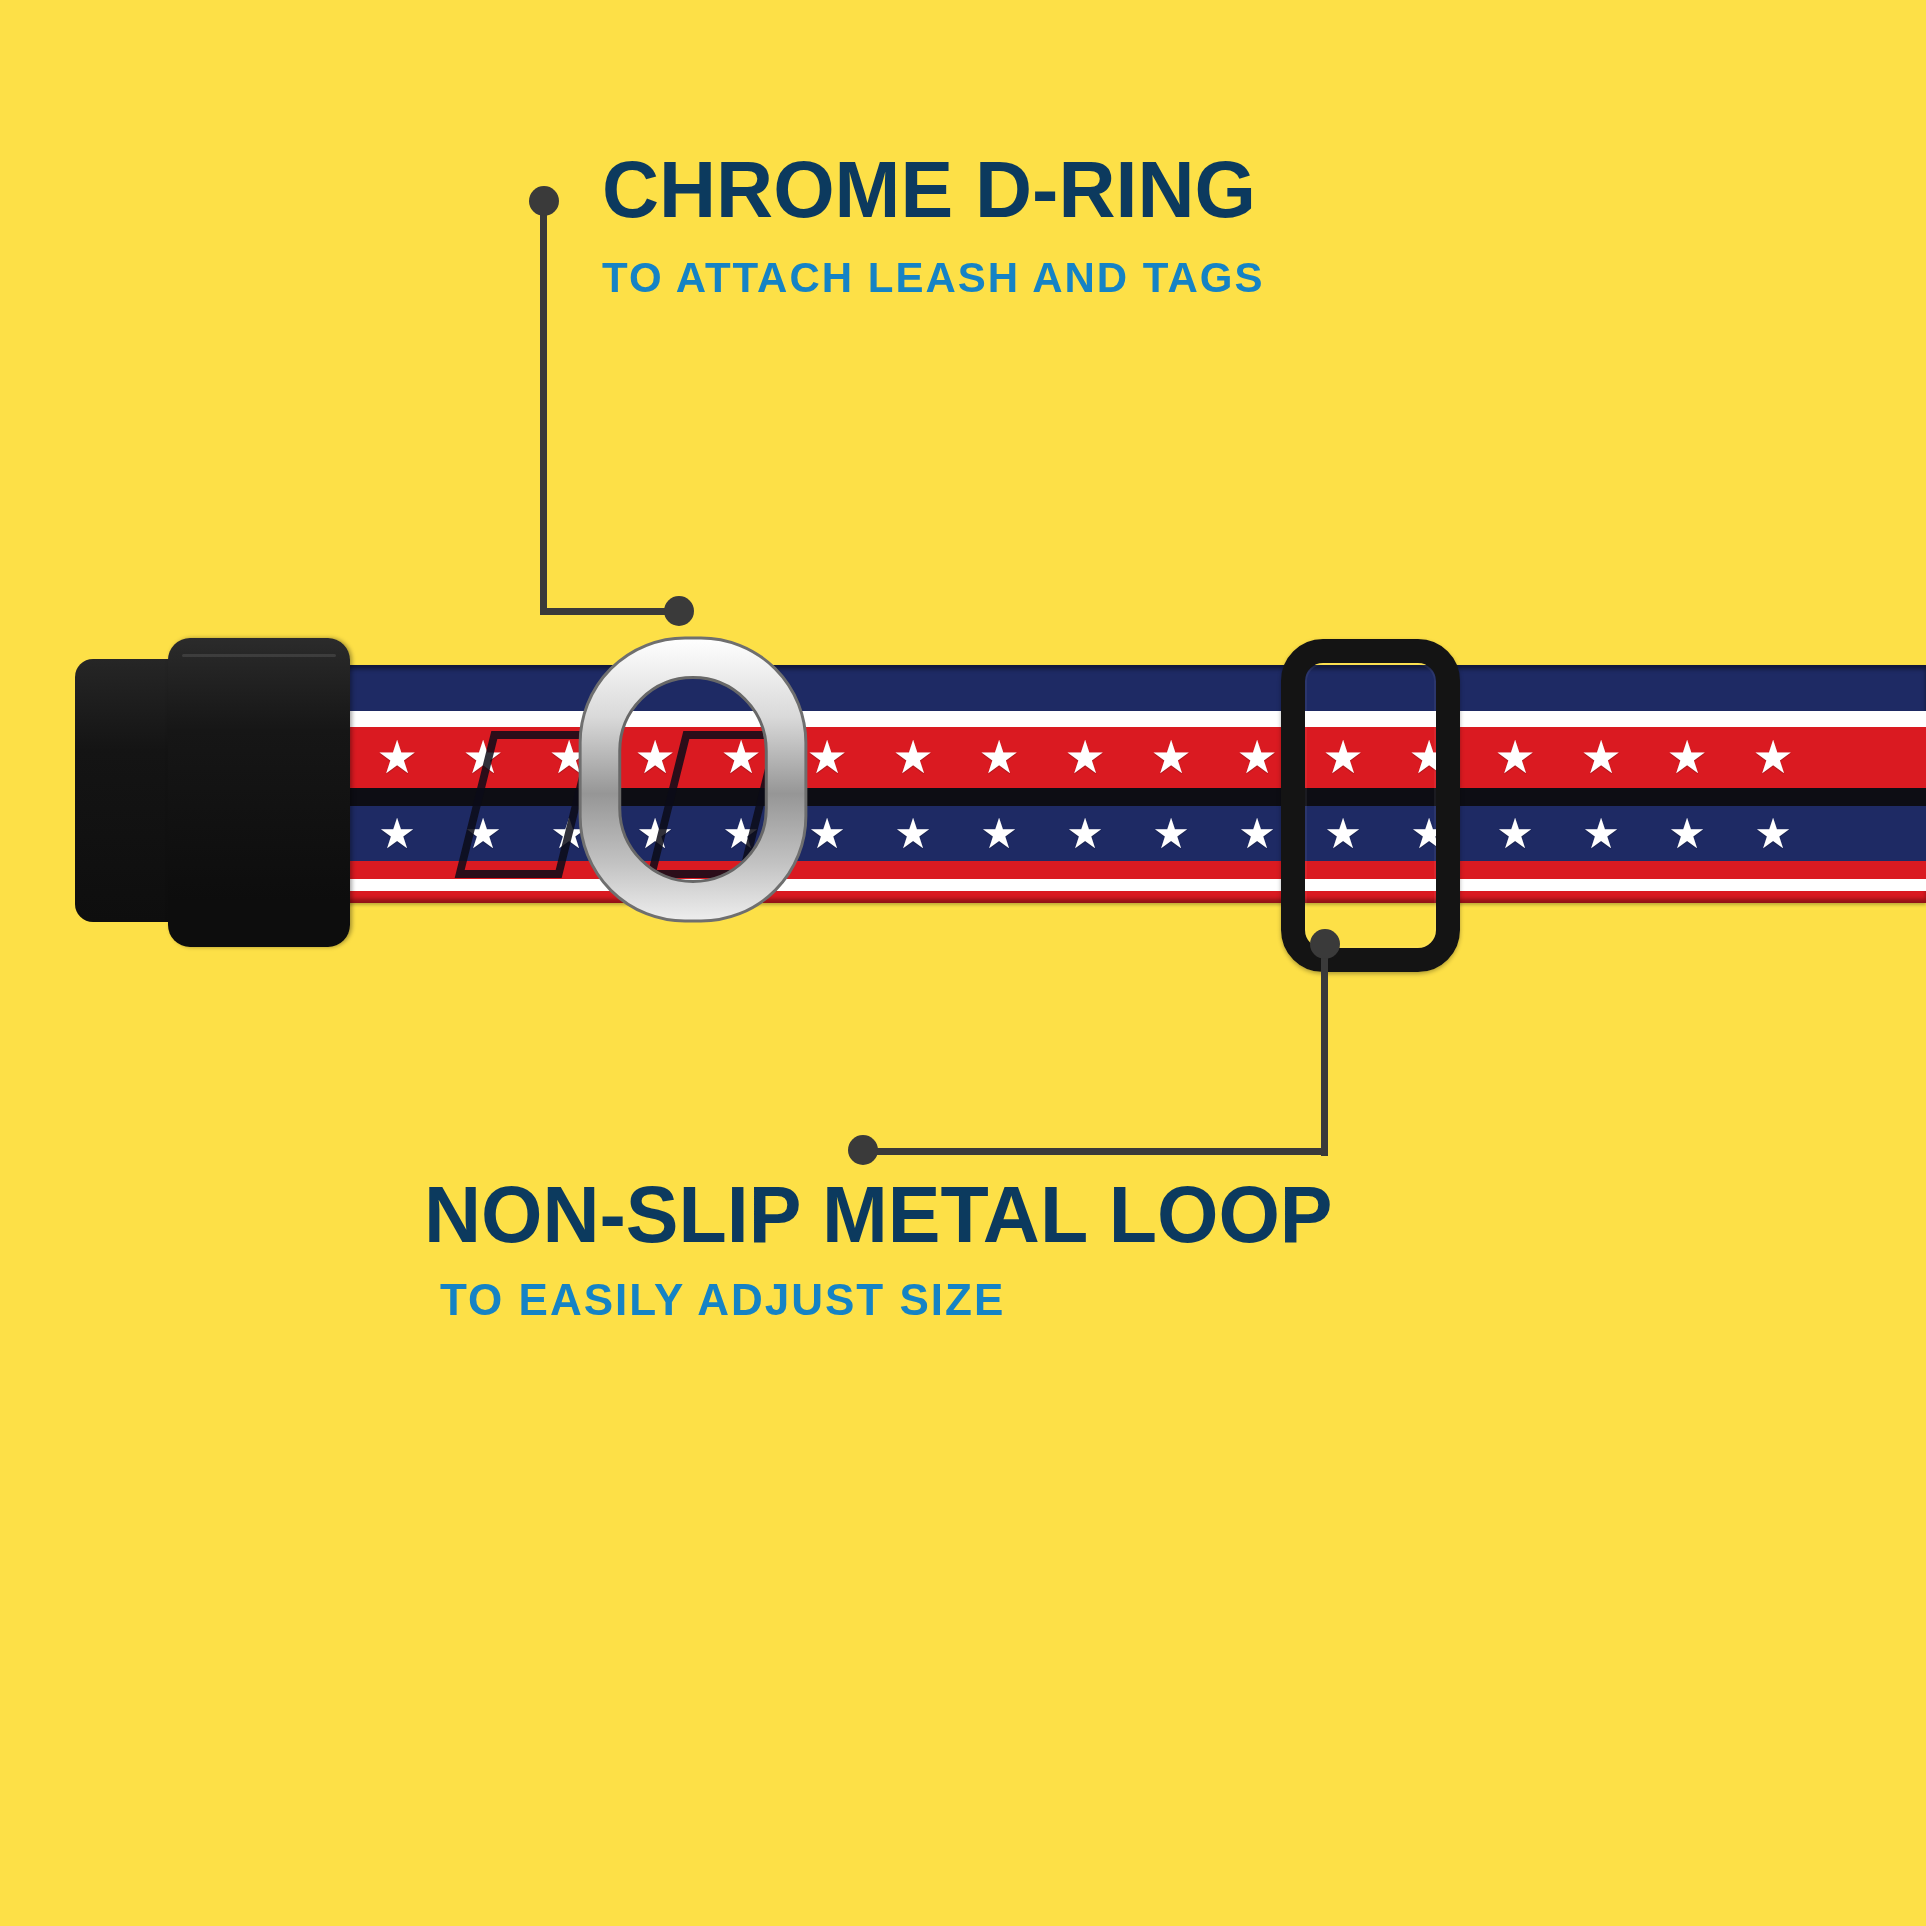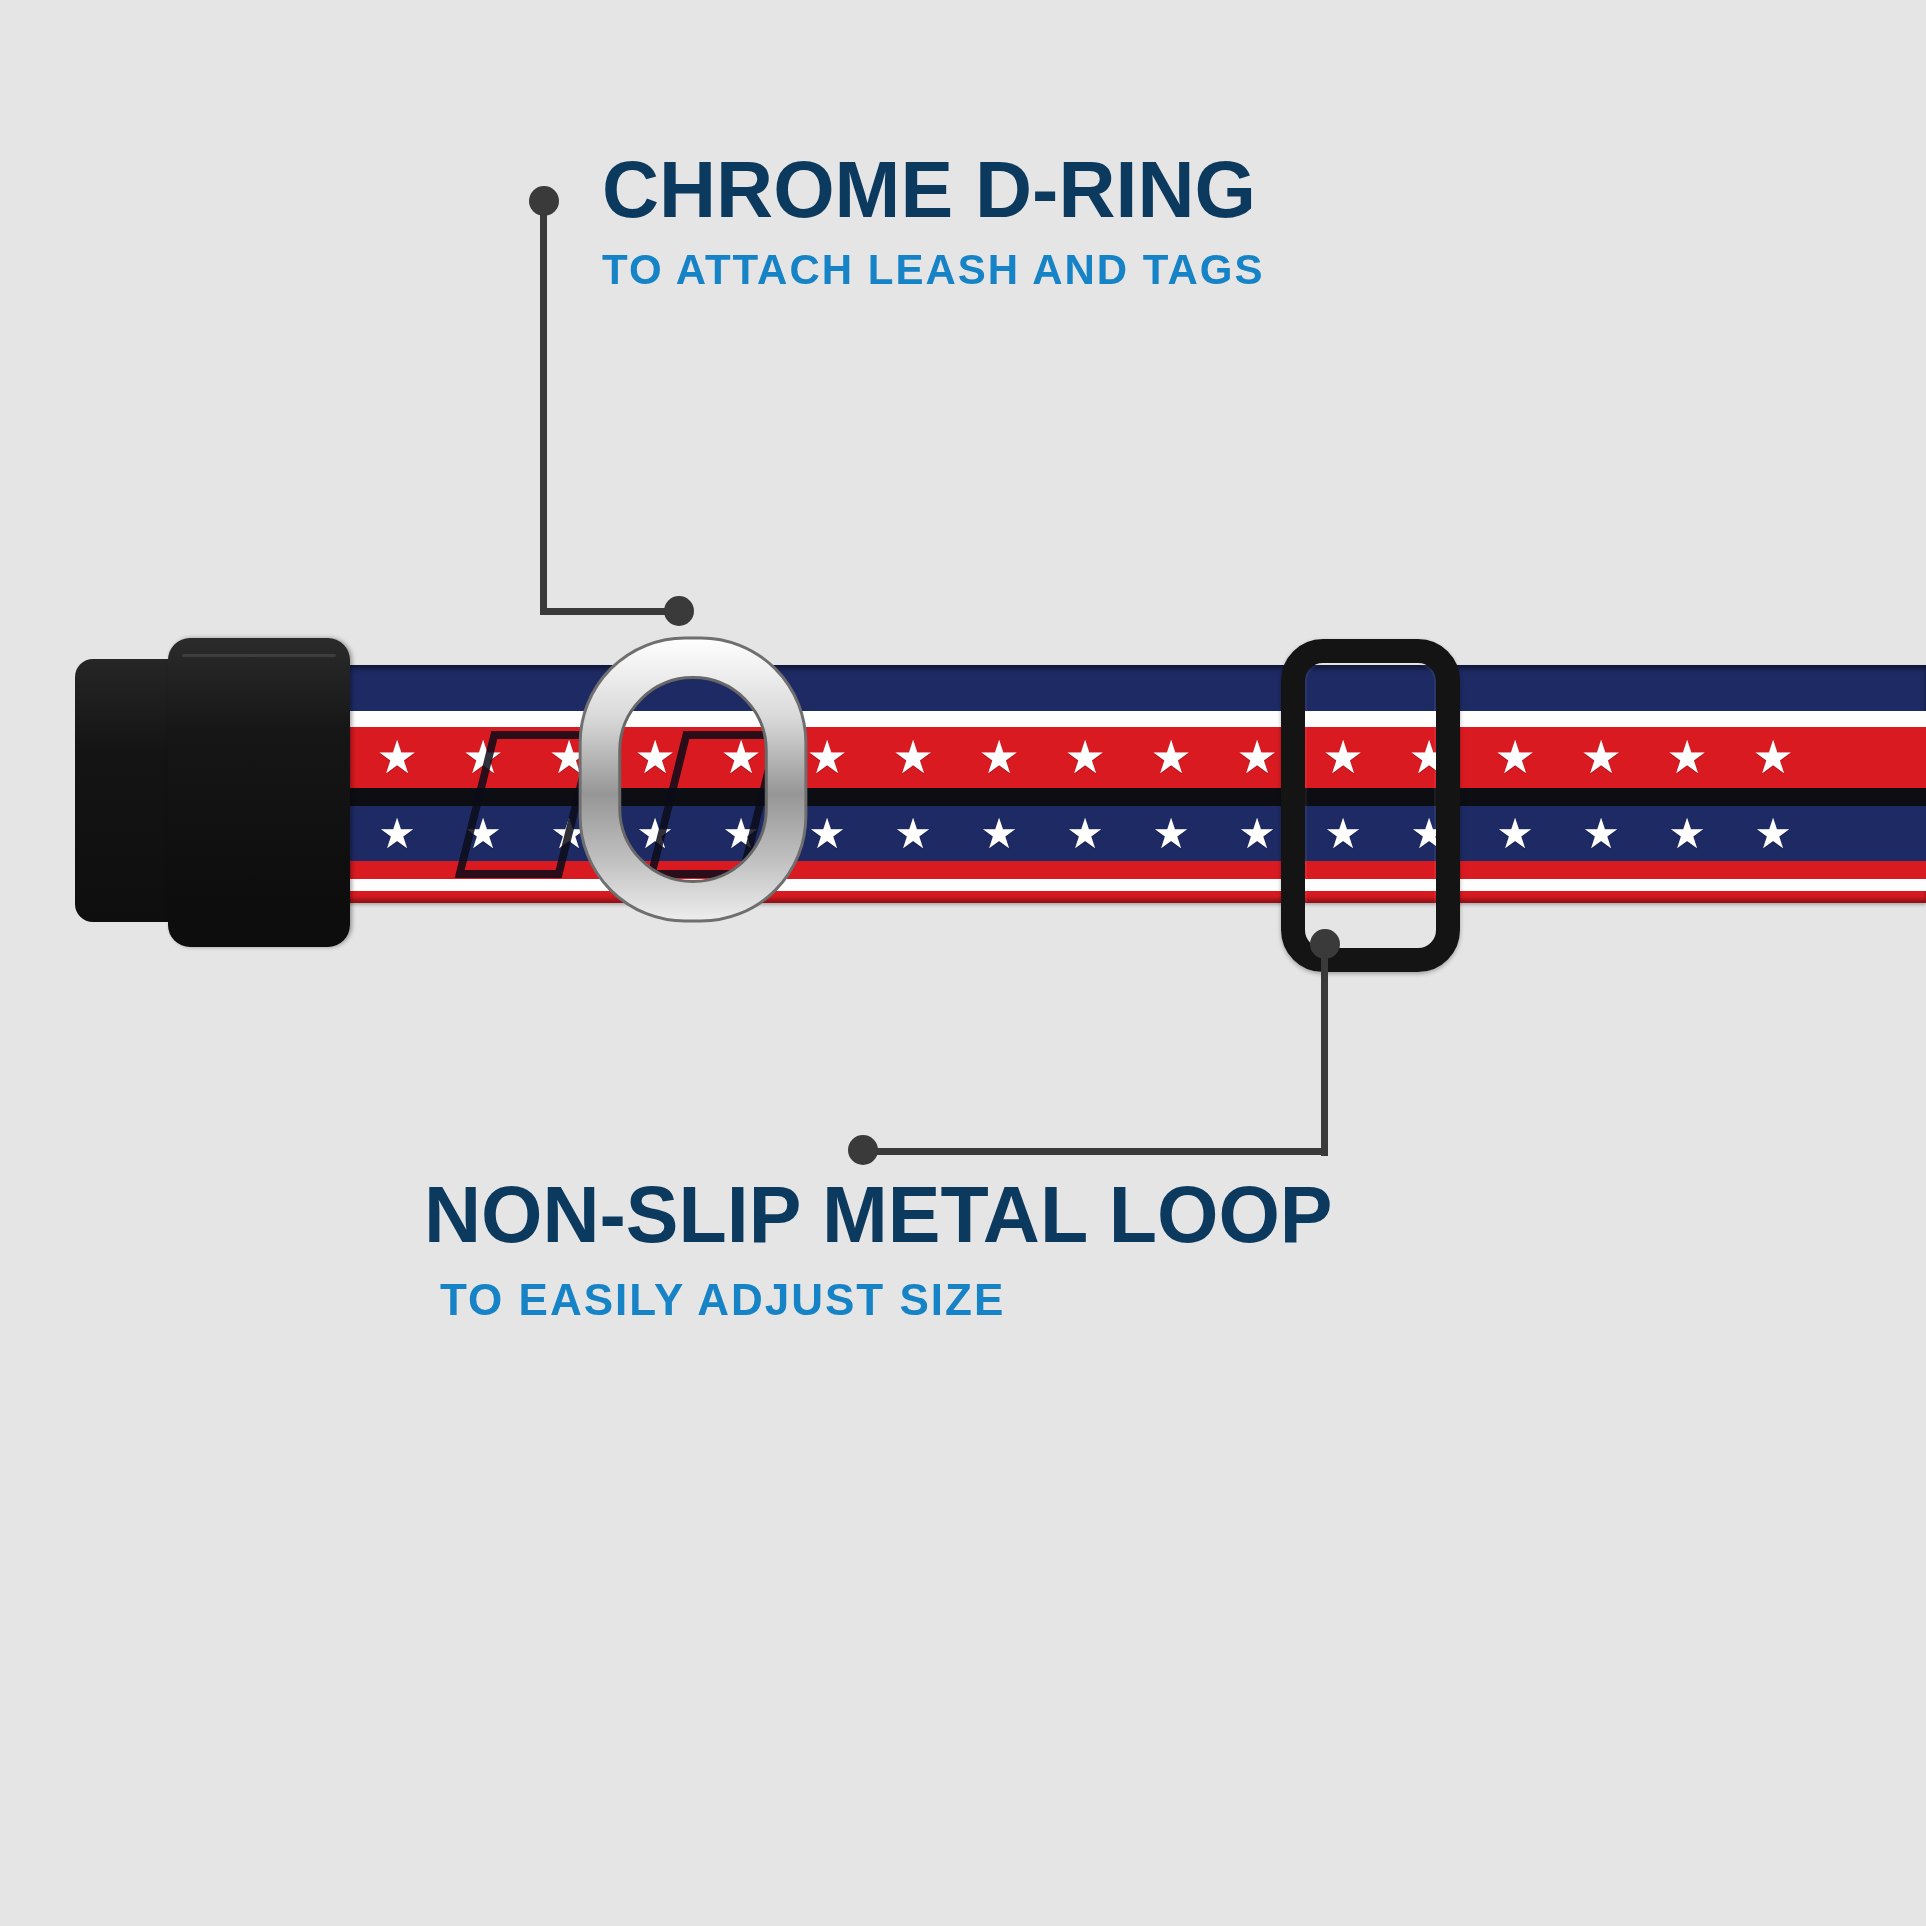--- a/index.html
+++ b/index.html
@@ -1,27 +1,27 @@
 <!DOCTYPE html>
 <html style="--navy: #1e2a64; --red: #da1a21; --stripe-black: #0d0d14; --white: #ffffff; --title-navy: #0c3a5e; --subtitle-blue: #1583c5; --line-dark: #3a3a3a; --buckle-black: #141414; --chrome-light: #f2f2f2; --chrome-dark: #8f8f8f;"><head>
 <meta charset="utf-8">
 <style>
   html,body{margin:0;padding:0;background:#ffffff;}
   .canvas{
-    position:relative;width:1927px;height:1927px;background:#e5e5e5;overflow:hidden;
+    position:relative;width:1927px;height:1927px;background:#fde047;overflow:hidden;
     font-family:"Liberation Sans", sans-serif;
   }
   
   .callout{position:absolute;}
   .callout-title{
     font-weight:900;color:var(--title-navy);font-size:79px;letter-spacing:0px;line-height:1.05;
     white-space:nowrap;
   }
   .callout-subtitle{
-    font-weight:900;color:var(--subtitle-blue);font-size:42px;letter-spacing:2px;margin-top:14px;
+    font-weight:900;color:var(--subtitle-blue);font-size:42px;letter-spacing:2px;margin-top:22px;
     white-space:nowrap;
   }
   .callout-top{left:602px;top:149px;}
   .callout-bottom{left:424px;top:1174px;}
   .callout-bottom .callout-subtitle{font-size:44px;margin-top:18px;margin-left:16px;}
 
   
   .cline{position:absolute;background:var(--line-dark);z-index:40;}
   .cdot{position:absolute;width:30px;height:30px;border-radius:50%;background:var(--line-dark);z-index:41;}
   .lineA-v{left:540px;top:201px;width:7px;height:414px;}

